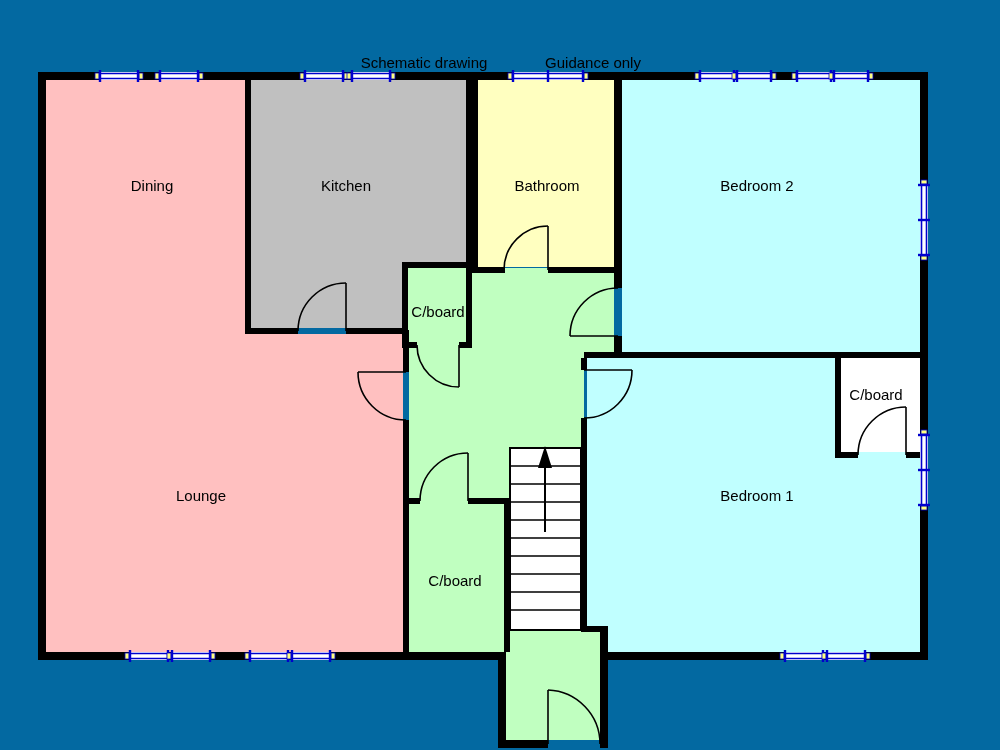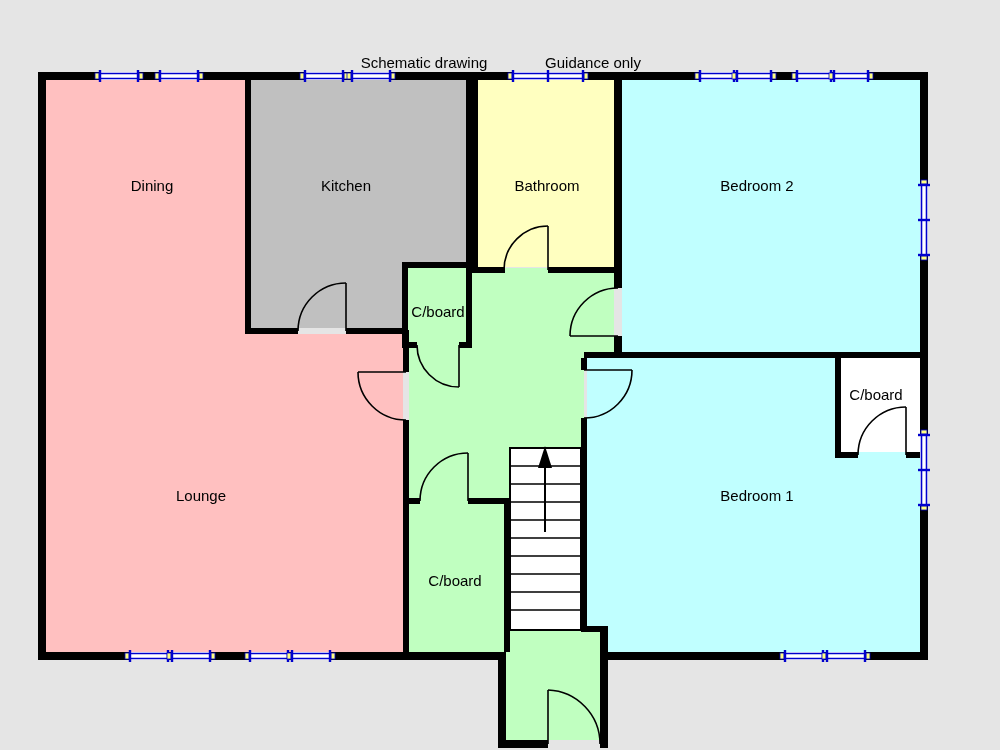--- a/index.html
+++ b/index.html
@@ -1,16 +1,16 @@
 <!DOCTYPE html>
 <html><head>
 <meta charset="utf-8">
 <style>
   html,body{margin:0;padding:0;background:#ffffff;}
-  .page{position:relative;width:1000px;height:750px;background:#e5e5e5;overflow:hidden;
+  .page{position:relative;width:1000px;height:750px;background:#0369a1;overflow:hidden;
         font-family:"Liberation Sans",sans-serif;text-decoration:underline;}
   svg text{font-family:"Liberation Sans",sans-serif;font-size:15px;fill:#000;text-anchor:middle;}
   .wall{fill:#000000;}
   .door{fill:none;stroke:#000000;stroke-width:1.6;}
   .stairs-box{fill:#ffffff;stroke:#000000;stroke-width:2;}
   .step-lines{stroke:#000000;stroke-width:1.4;fill:none;}
   .arrow-shaft{stroke:#000000;stroke-width:2;}
   .arrow-head{fill:#000000;}
   .win-white{fill:#ffffff;}
   .win-line{stroke:#0000cd;stroke-width:1.6;}

